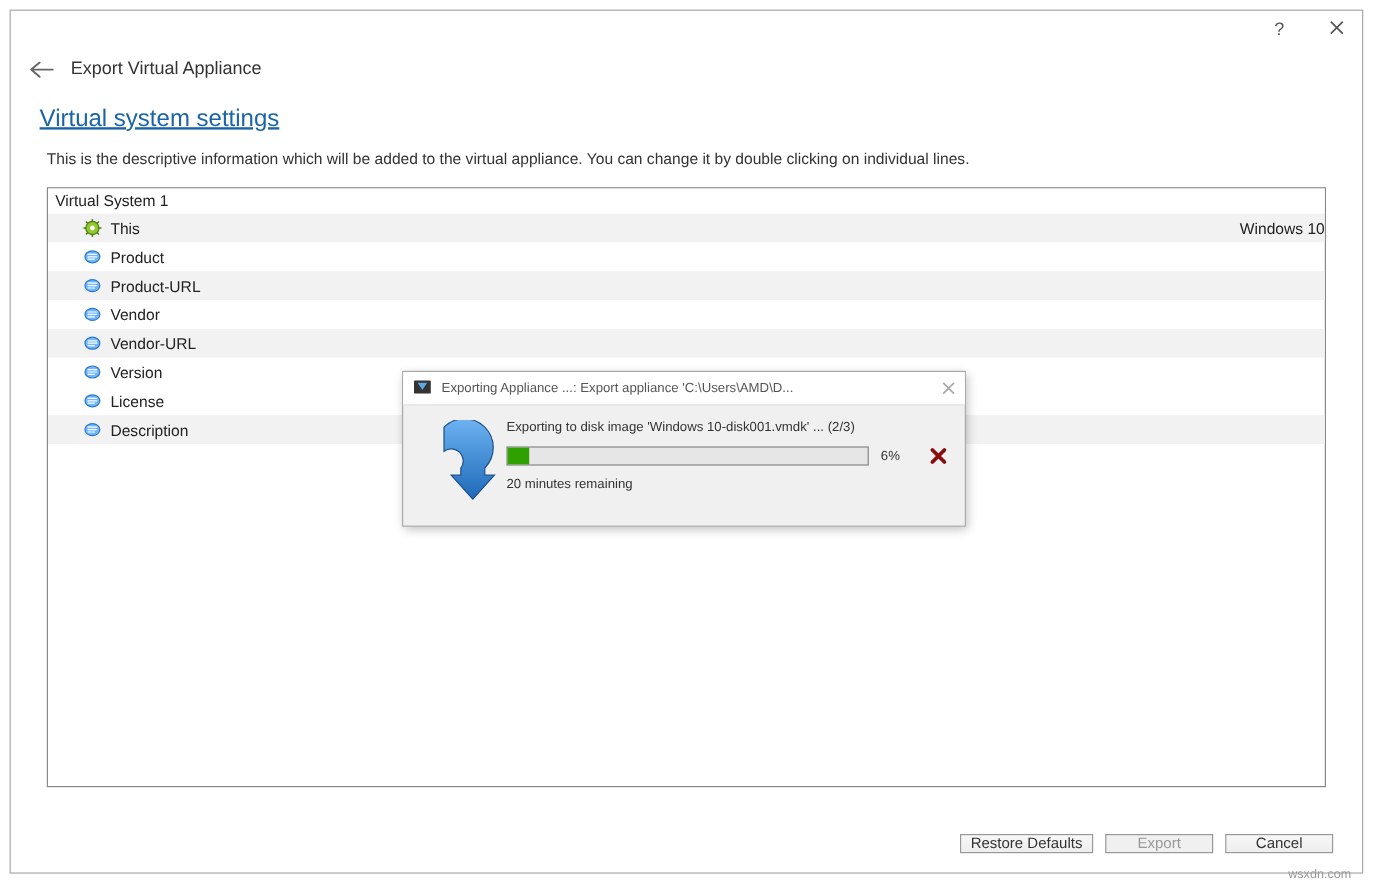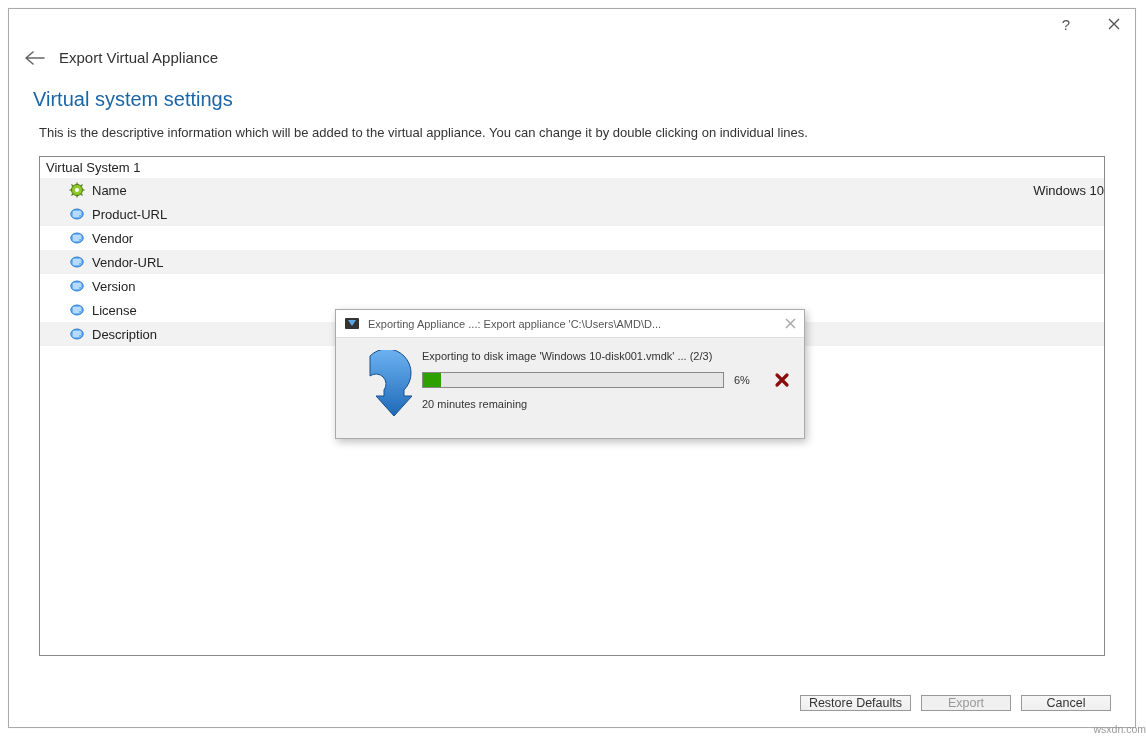--- a/index.html
+++ b/index.html
@@ -45,20 +45,21 @@
   }
   .back-arrow svg { display:block; }
   .page-title {
     font-size: 15px;
     color: #333;
   }
   .section-heading {
     font-size: 20px;
     color: #1a65a8;
     padding: 6px 24px 12px;
+    text-decoration: underline;
   }
   .section-desc {
     padding: 2px 30px 12px;
     color: #333;
     font-size: 13px;
   }
   .list-frame {
     margin: 4px 30px 2px 30px;
     border: 1px solid #888;
     height: 500px;
@@ -143,21 +144,21 @@
   }
   .pd-bar-fill {
     position:absolute; left:0; top:0; bottom:0;
     background: #2ea000;
   }
   .pd-pct { color:#333; width:30px; }
   .pd-cancel { width:16px; height:16px; }
   .pd-remaining { color:#333; }
   .watermark {
     position:absolute;
-    right:0; bottom:2px;
+    right:20px; bottom:2px;
     font-size:10.5px;
     color:#999;
   }
 </style>
 </head>
 <body>
 
 <div class="window">
 
   <div class="titlebar">
@@ -194,22 +195,32 @@
               <line x1="8" y1="13" x2="8" y2="15.5"></line>
               <line x1="0.5" y1="8" x2="3" y2="8"></line>
               <line x1="13" y1="8" x2="15.5" y2="8"></line>
               <line x1="2.5" y1="2.5" x2="4.3" y2="4.3"></line>
               <line x1="11.7" y1="11.7" x2="13.5" y2="13.5"></line>
               <line x1="2.5" y1="13.5" x2="4.3" y2="11.7"></line>
               <line x1="11.7" y1="4.3" x2="13.5" y2="2.5"></line>
             </g>
           </svg>
       </span>
-      <span class="rlabel">Name</span>
+      <span class="rlabel">This</span>
       <span class="rvalue">Windows 10</span>
+    </div>
+    <div class="row">
+      <span class="ricon">
+          <svg width="16" height="16" viewBox="0 0 16 16">
+            <ellipse cx="8" cy="8" rx="6.2" ry="5" fill="#6fb7ff" stroke="#2d78c4"></ellipse>
+            <path d="M4 6 H12 M4 8 H12 M4 10 H10" stroke="#fff" stroke-width="1"></path>
+          </svg>
+        </span>
+      <span class="rlabel">Product</span>
+      <span class="rvalue"></span>
     </div>
     <div class="row alt">
       <span class="ricon">
           <svg width="16" height="16" viewBox="0 0 16 16">
             <ellipse cx="8" cy="8" rx="6.2" ry="5" fill="#6fb7ff" stroke="#2d78c4"></ellipse>
             <path d="M4 6 H12 M4 8 H12 M4 10 H10" stroke="#fff" stroke-width="1"></path>
           </svg>
         </span>
       <span class="rlabel">Product-URL</span>
       <span class="rvalue"></span>

